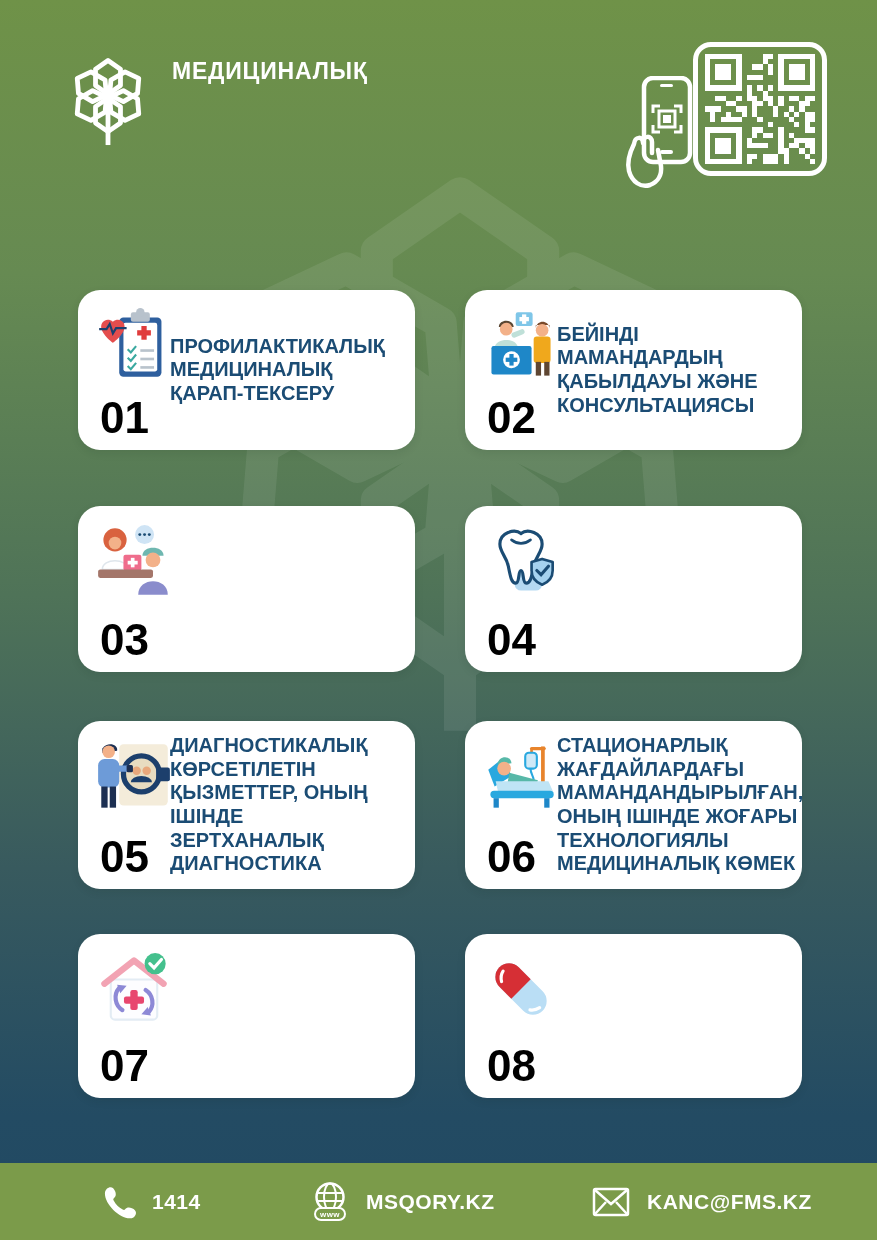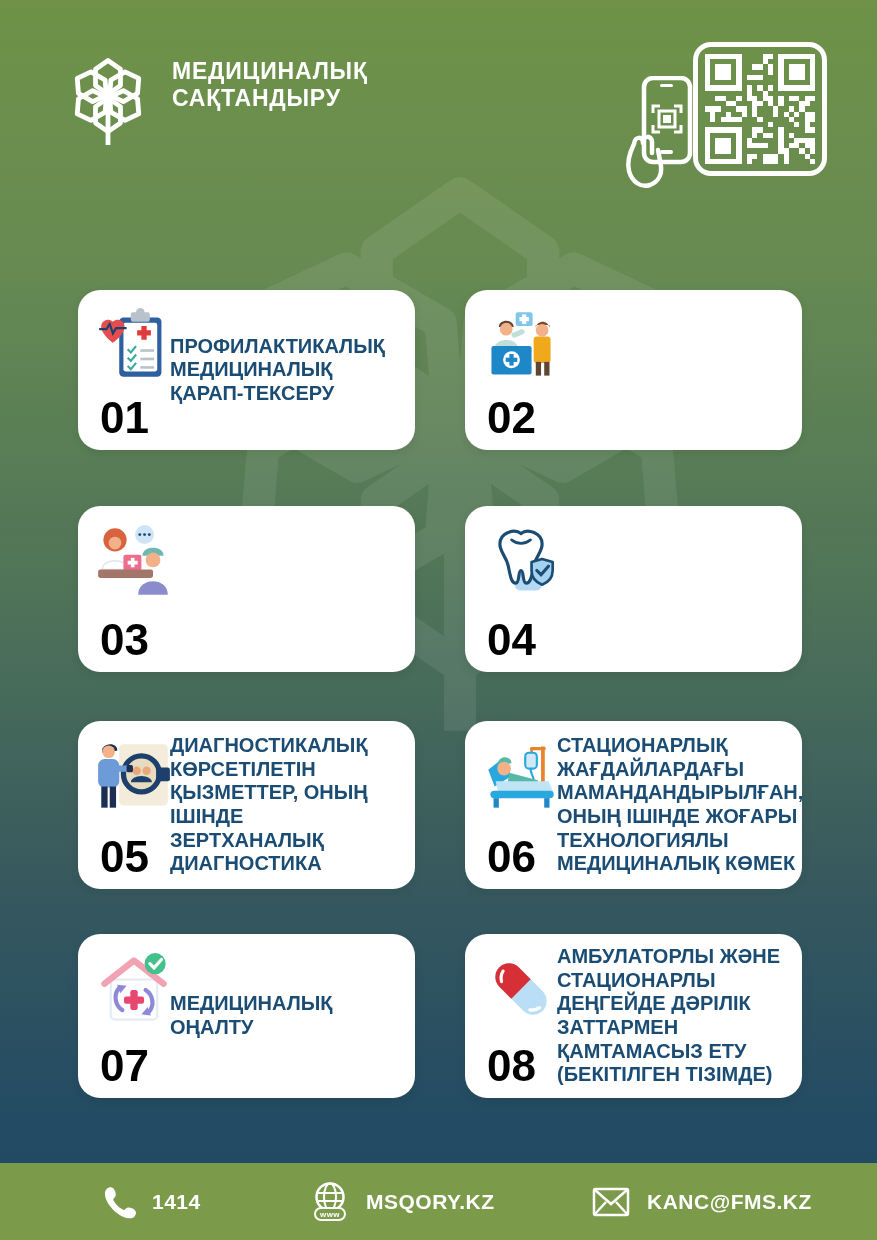--- a/index.html
+++ b/index.html
@@ -56,21 +56,20 @@
           <path d="M50,48 L37,39 L37,22 L50,13 L63,22 L63,39 Z" transform="rotate(180 50 50)"></path>
           <path d="M50,48 L37,39 L37,22 L50,13 L63,22 L63,39 Z" transform="rotate(240 50 50)"></path>
           <path d="M50,48 L37,39 L37,22 L50,13 L63,22 L63,39 Z" transform="rotate(300 50 50)"></path>
         </g>
       <path d="M50,50 L50,101"></path>
     </g>
   </svg>
 
   <div class="brand-title">
     <div>МЕДИЦИНАЛЫҚ</div>
-    <div>САҚТАНДЫРУ</div>
   </div>
 
   <svg class="scan-phone" viewBox="0 0 72 118">
     <rect x="22" y="2" width="46" height="84" rx="9" stroke="#fff" stroke-width="4.5" fill="none"></rect>
     <rect x="38" y="8" width="13" height="3" rx="1.5" fill="#fff"></rect>
     <rect x="37" y="35" width="16" height="16" fill="none" stroke="#fff" stroke-width="3"></rect>
     <rect x="41" y="39" width="8" height="8" fill="#fff"></rect>
     <path d="M31,37 v-7 h7 M59,37 v-7 h-7 M31,49 v7 h7 M59,49 v7 h-7" stroke="#fff" stroke-width="3" fill="none"></path>
     <rect x="38" y="74" width="13" height="4" rx="2" fill="#fff"></rect>
     <path d="M12,68 C8,76 5,87 7,95 C10,106 19,112 28,109 C36,106 40,99 39,90 L36,74 M12,68 C13,60 21,60 21,67 M21,67 C21,59 30,59 30,66 L30,77" stroke="#fff" stroke-width="4.5" fill="none" stroke-linecap="round"></path>
@@ -329,20 +328,21 @@
         <rect x="25" y="44.5" width="4" height="11" fill="#1e87c8"></rect>
           <rect x="21.5" y="48" width="11" height="4" fill="#1e87c8"></rect>
         <path d="M50,20 c1,-8 12,-8 13,0 l0,-3 -13,0 z" fill="#7a4a2b"></path>
         <circle cx="56" cy="22" r="6" fill="#f3b189"></circle>
         <rect x="48" y="28" width="16" height="25" rx="3" fill="#f0a81c"></rect>
         <rect x="50" y="52" width="5" height="13" fill="#5f4632"></rect>
           <rect x="58" y="52" width="5" height="13" fill="#5f4632"></rect>
       </svg>
     </div>
     <div class="card-num">02</div>
+    <div class="card-text">БЕЙІНДІ МАМАНДАРДЫҢ ҚАБЫЛДАУЫ ЖӘНЕ КОНСУЛЬТАЦИЯСЫ</div>
   </div>
 
   <div class="card" style="left:78px;top:506px;height:166px;">
     <div class="card-icon">
       <svg viewBox="0 0 72 72">
         <circle cx="46" cy="11" r="9" fill="#cfe4f5"></circle>
         <circle cx="41.5" cy="11" r="1.4" fill="#1b4c74"></circle>
           <circle cx="46" cy="11" r="1.4" fill="#1b4c74"></circle>
           <circle cx="50.5" cy="11" r="1.4" fill="#1b4c74"></circle>
         <circle cx="18" cy="16" r="11" fill="#d9623f"></circle>
@@ -426,36 +426,34 @@
         <rect x="26.5" y="43" width="19" height="7" rx="2" fill="#e8476f"></rect>
         <path d="M25,56 a14,14 0 0 1 -3,-21" stroke="#8d89d6" stroke-width="4" fill="none" stroke-linecap="round"></path>
         <polygon points="20,32 29,33 23,40" fill="#8d89d6"></polygon>
         <path d="M47,37 a14,14 0 0 1 3,21" stroke="#8d89d6" stroke-width="4" fill="none" stroke-linecap="round"></path>
         <polygon points="52,61 43,60 49,53" fill="#8d89d6"></polygon>
         <circle cx="56" cy="12" r="10" fill="#44c08d"></circle>
         <path d="M51,12 l4,4 l7,-8" stroke="#fff" stroke-width="3" fill="none" stroke-linecap="round"></path>
       </svg>
     </div>
     <div class="card-num">07</div>
-    <div class="card-text">МЕДИЦИНАЛЫҚ ОҢАЛТУ</div>
   </div>
 
   <div class="card" style="left:465px;top:934px;height:164px;">
     <div class="card-icon">
       <svg viewBox="0 0 72 72">
         <g transform="rotate(-45 36 36)">
           <rect x="23" y="7" width="26" height="58" rx="13" fill="#badef5"></rect>
           <path d="M23,36 V20 a13,13 0 0 1 26,0 V36 Z" fill="#d62f35"></path>
           <path d="M28,18 q3,-5 8,-6" stroke="#fff" stroke-width="3" fill="none" stroke-linecap="round"></path>
           <path d="M28,56 q3,4 8,5" stroke="#fff" stroke-width="3" fill="none" stroke-linecap="round"></path>
         </g>
       </svg>
     </div>
     <div class="card-num">08</div>
-    <div class="card-text">АМБУЛАТОРЛЫ ЖӘНЕ СТАЦИОНАРЛЫ ДЕҢГЕЙДЕ ДӘРІЛІК ЗАТТАРМЕН ҚАМТАМАСЫЗ ЕТУ (БЕКІТІЛГЕН ТІЗІМДЕ)</div>
   </div>
 
   <div class="footer-band">
     <div class="footer-item" style="left:100px;">
       <svg width="36" height="36" viewBox="0 0 44 44">
         <path d="M10.5,4.5 c3.5,-1.5 6.5,0.5 8,4.5 c1.5,3.8 0.8,6.5 -1.5,8.3 c-1,0.8 -1,1.6 -0.3,3 c2.3,4.6 6.4,8.7 11,11 c1.4,0.7 2.2,0.7 3,-0.3 c1.8,-2.3 4.5,-3 8.3,-1.5 c4,1.5 6,4.5 4.5,8 c-1,2.7 -3.6,4.5 -7,4.5 c-13,0 -30.5,-17.5 -30.5,-30.5 c0,-3.4 1.8,-6 4.5,-7 z" fill="#fff"></path>
       </svg>
       <span>1414</span>
     </div>
     <div class="footer-item" style="left:310px;">

